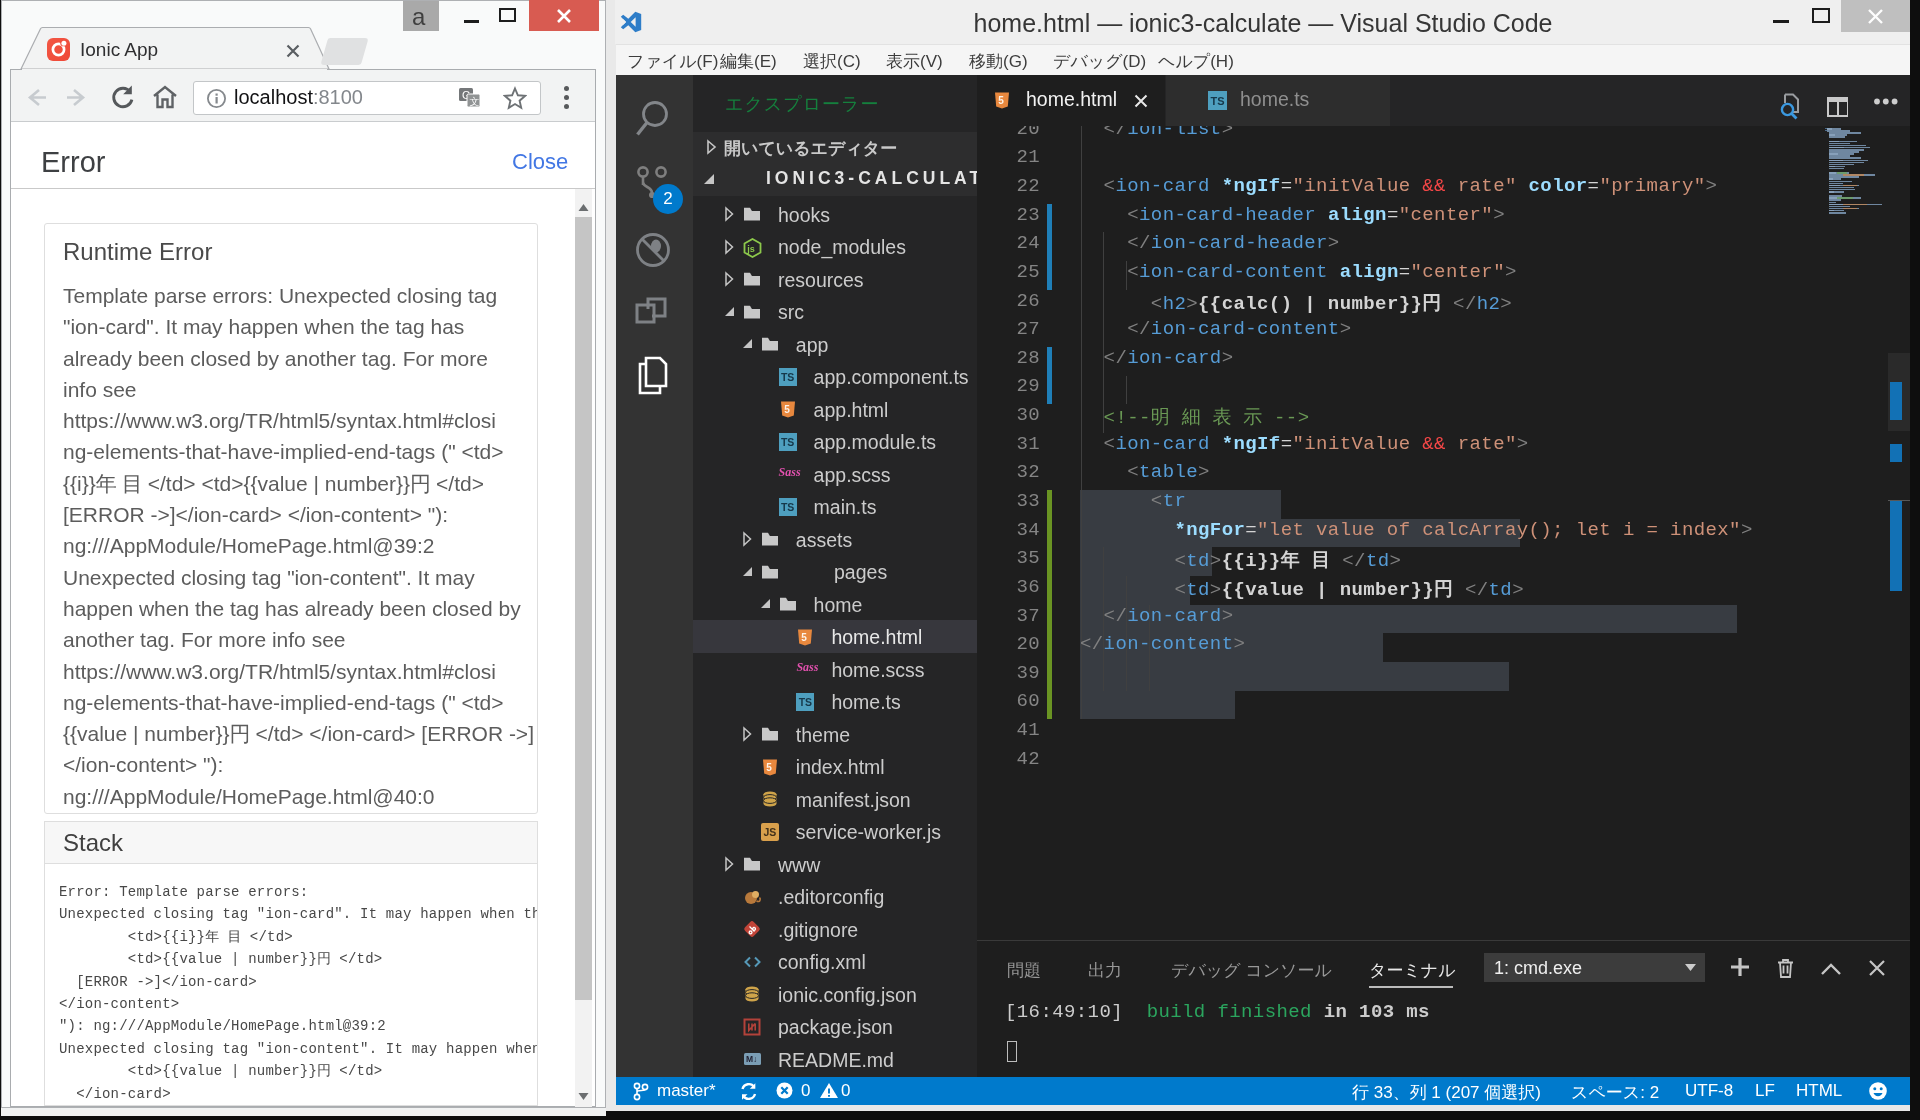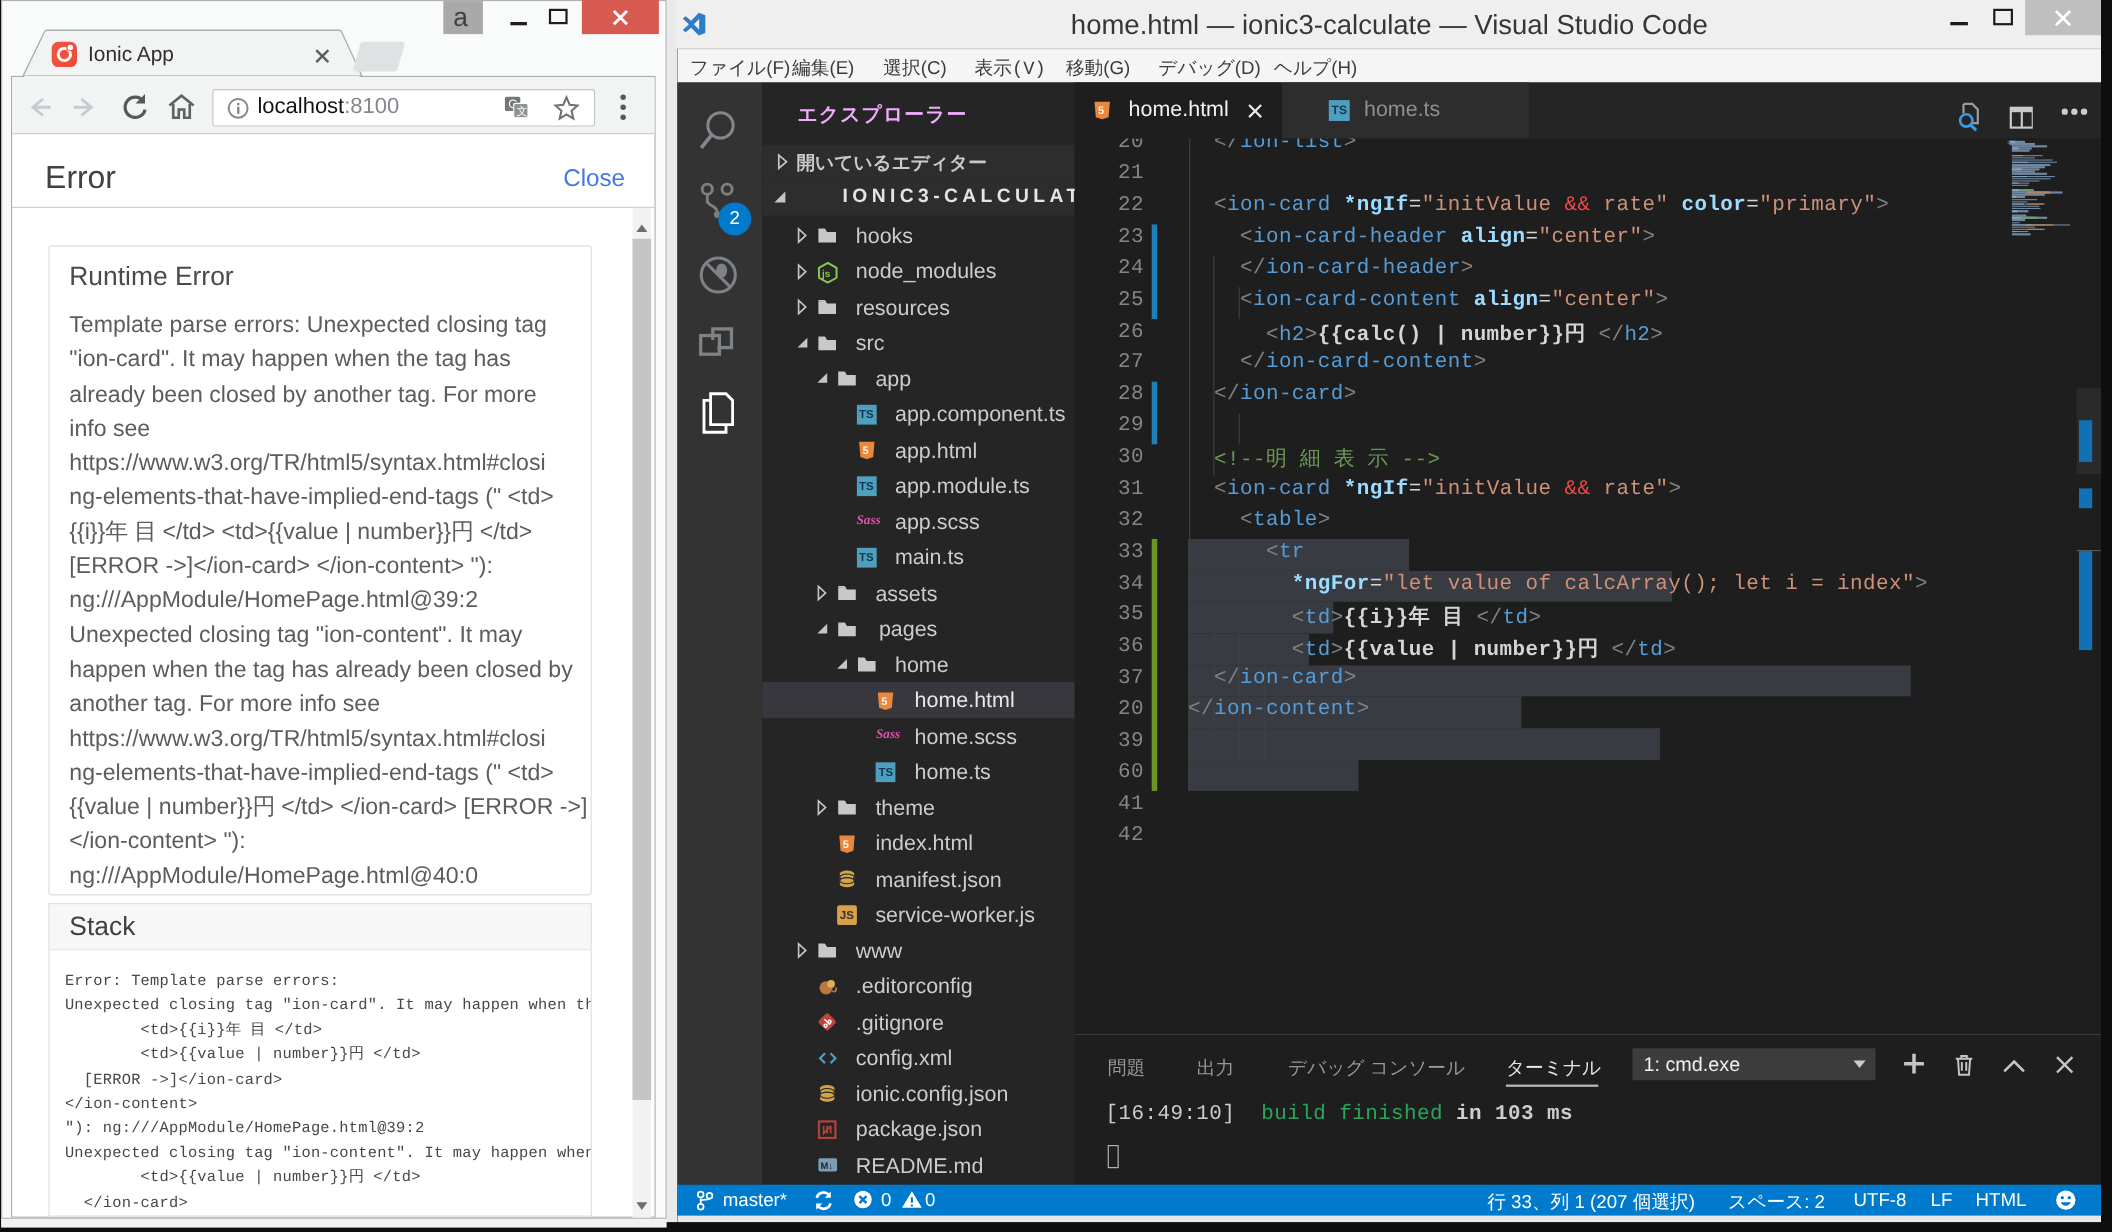--- a/index.html
+++ b/index.html
@@ -150,21 +150,21 @@
 <div class="abs" style="left:1812px;top:8px;width:18px;height:15px;border:2px solid #1C1C1C;"></div>
 <div class="abs" style="left:1841px;top:0;width:69px;height:32px;background:#BFBFBF;"></div>
 <svg class="abs" style="left:1867px;top:8px;" width="17" height="17">
       <path d="M2 2 L15 15 M15 2 L2 15" stroke="#FDFDFD" stroke-width="2.4"></path>
     </svg>
 
 <div class="abs" style="left:616px;top:44px;width:1294px;height:31px;background:#F5F5F5;border-top:1px solid #E2E2E2;"></div>
 <div class="abs" style="left:627px;top:50px;font-size:17px;color:#3C3C3C;white-space:nowrap;">ファイル(F)</div>
     <div class="abs" style="left:720px;top:50px;font-size:17px;color:#3C3C3C;white-space:nowrap;">編集(E)</div>
     <div class="abs" style="left:803px;top:50px;font-size:17px;color:#3C3C3C;white-space:nowrap;">選択(C)</div>
-    <div class="abs" style="left:886px;top:50px;font-size:17px;color:#3C3C3C;white-space:nowrap;font-family:Liberation Mono, monospace;">表示(V)</div>
+    <div class="abs" style="left:886px;top:50px;font-size:17px;color:#3C3C3C;white-space:nowrap;">表示(V)</div>
     <div class="abs" style="left:969px;top:50px;font-size:17px;color:#3C3C3C;white-space:nowrap;">移動(G)</div>
     <div class="abs" style="left:1053px;top:50px;font-size:17px;color:#3C3C3C;white-space:nowrap;">デバッグ(D)</div>
     <div class="abs" style="left:1158px;top:50px;font-size:17px;color:#3C3C3C;white-space:nowrap;">ヘルプ(H)</div>
 
 <div class="abs" style="left:616px;top:75px;width:77px;height:1002px;background:#333333;"></div>
 <svg class="abs" style="left:634px;top:99px;" width="38" height="40">
       <circle cx="21" cy="15" r="11.5" stroke="#83868A" stroke-width="2.8" fill="none"></circle>
       <path d="M12.8 23.8 L3.5 35.5" stroke="#83868A" stroke-width="3.4"></path>
     </svg>
 <svg class="abs" style="left:635px;top:165px;" width="36" height="42">
@@ -183,21 +183,21 @@
       <rect x="2" y="10" width="17" height="17" fill="none" stroke="#7E8185" stroke-width="3"></rect>
       <rect x="13" y="4" width="17" height="17" fill="none" stroke="#7E8185" stroke-width="3"></rect>
       <rect x="8" y="14" width="9" height="9" fill="#333333"></rect>
     </svg>
 <svg class="abs" style="left:636px;top:356px;" width="36" height="40">
       <path d="M10 2 L24 2 L30 8 L30 30 L10 30 Z" fill="none" stroke="#FFFFFF" stroke-width="2.6"></path>
       <path d="M10 8 L4 8 L4 37 L24 37 L24 30" fill="none" stroke="#FFFFFF" stroke-width="2.6"></path>
     </svg>
 
 <div class="abs" style="left:693px;top:75px;width:284px;height:1002px;background:#252526;"></div>
-<div class="abs" style="left:725px;top:92px;font-size:18px;color:#f0abfc;letter-spacing:1px;font-weight:bold;">エクスプローラー</div>
+<div class="abs" style="left:725px;top:92px;font-size:18px;color:#15803d;letter-spacing:1px;">エクスプローラー</div>
 <div class="abs" style="left:693px;top:132px;width:284px;height:32px;background:#2D2D2E;"></div>
 <svg class="abs" style="left:705px;top:139px;" width="12" height="16">
       <path d="M3 2 L10 8 L3 14 Z" fill="none" stroke="#C5C5C5" stroke-width="1.6"></path>
     </svg>
 <div class="abs" style="left:724px;top:137px;font-size:17px;color:#C9C9C9;font-weight:bold;">開いているエディター</div>
 <div class="abs" style="left:693px;top:164px;width:284px;height:32px;background:#2D2D2E;"></div>
 <svg class="abs" style="left:702px;top:172px;" width="14" height="14">
       <path d="M12 2 L12 12 L2 12 Z" fill="#C5C5C5"></path>
     </svg>
 <div class="abs" style="left:766px;top:168px;font-size:17.5px;color:#E4E4E4;font-weight:bold;letter-spacing:4px;">IONIC3-CALCULATE</div>
@@ -262,21 +262,21 @@
       <path d="M1 4 L1 2.8 L6.8 2.8 L8.3 4.6" fill="#C8C8C8"></path>
     </svg>
 <div class="abs" style="left:795.8px;top:528.5px;font-size:19.5px;color:#CCCCCC;white-space:nowrap;">assets</div>
 <svg class="abs" style="left:740.8px;top:564.5px;" width="13" height="13">
       <path d="M11 2 L11 11 L2 11 Z" fill="#C5C5C5"></path>
     </svg>
 <svg class="abs" style="left:760.8px;top:562.5px;" width="18" height="18">
       <path d="M1 4 L7.5 4 L9 6 L17 6 L17 15.5 L1 15.5 Z" fill="#C8C8C8"></path>
       <path d="M1 4 L1 2.8 L6.8 2.8 L8.3 4.6" fill="#C8C8C8"></path>
     </svg>
-<div class="abs" style="left:799px;top:561.0px;font-size:19.5px;color:#CCCCCC;white-space:nowrap;">pages</div>
+<div class="abs" style="left:834px;top:561.0px;font-size:19.5px;color:#CCCCCC;white-space:nowrap;">pages</div>
 <svg class="abs" style="left:758.6px;top:597.0px;" width="13" height="13">
       <path d="M11 2 L11 11 L2 11 Z" fill="#C5C5C5"></path>
     </svg>
 <svg class="abs" style="left:778.6px;top:595.0px;" width="18" height="18">
       <path d="M1 4 L7.5 4 L9 6 L17 6 L17 15.5 L1 15.5 Z" fill="#C8C8C8"></path>
       <path d="M1 4 L1 2.8 L6.8 2.8 L8.3 4.6" fill="#C8C8C8"></path>
     </svg>
 <div class="abs" style="left:813.6px;top:593.5px;font-size:19.5px;color:#CCCCCC;white-space:nowrap;">home</div>
 <div class="abs" style="left:693px;top:620.2px;width:284px;height:32.5px;background:#37373D;"></div>
 <svg class="abs" style="left:796.4px;top:627.5px;" width="18" height="19">

